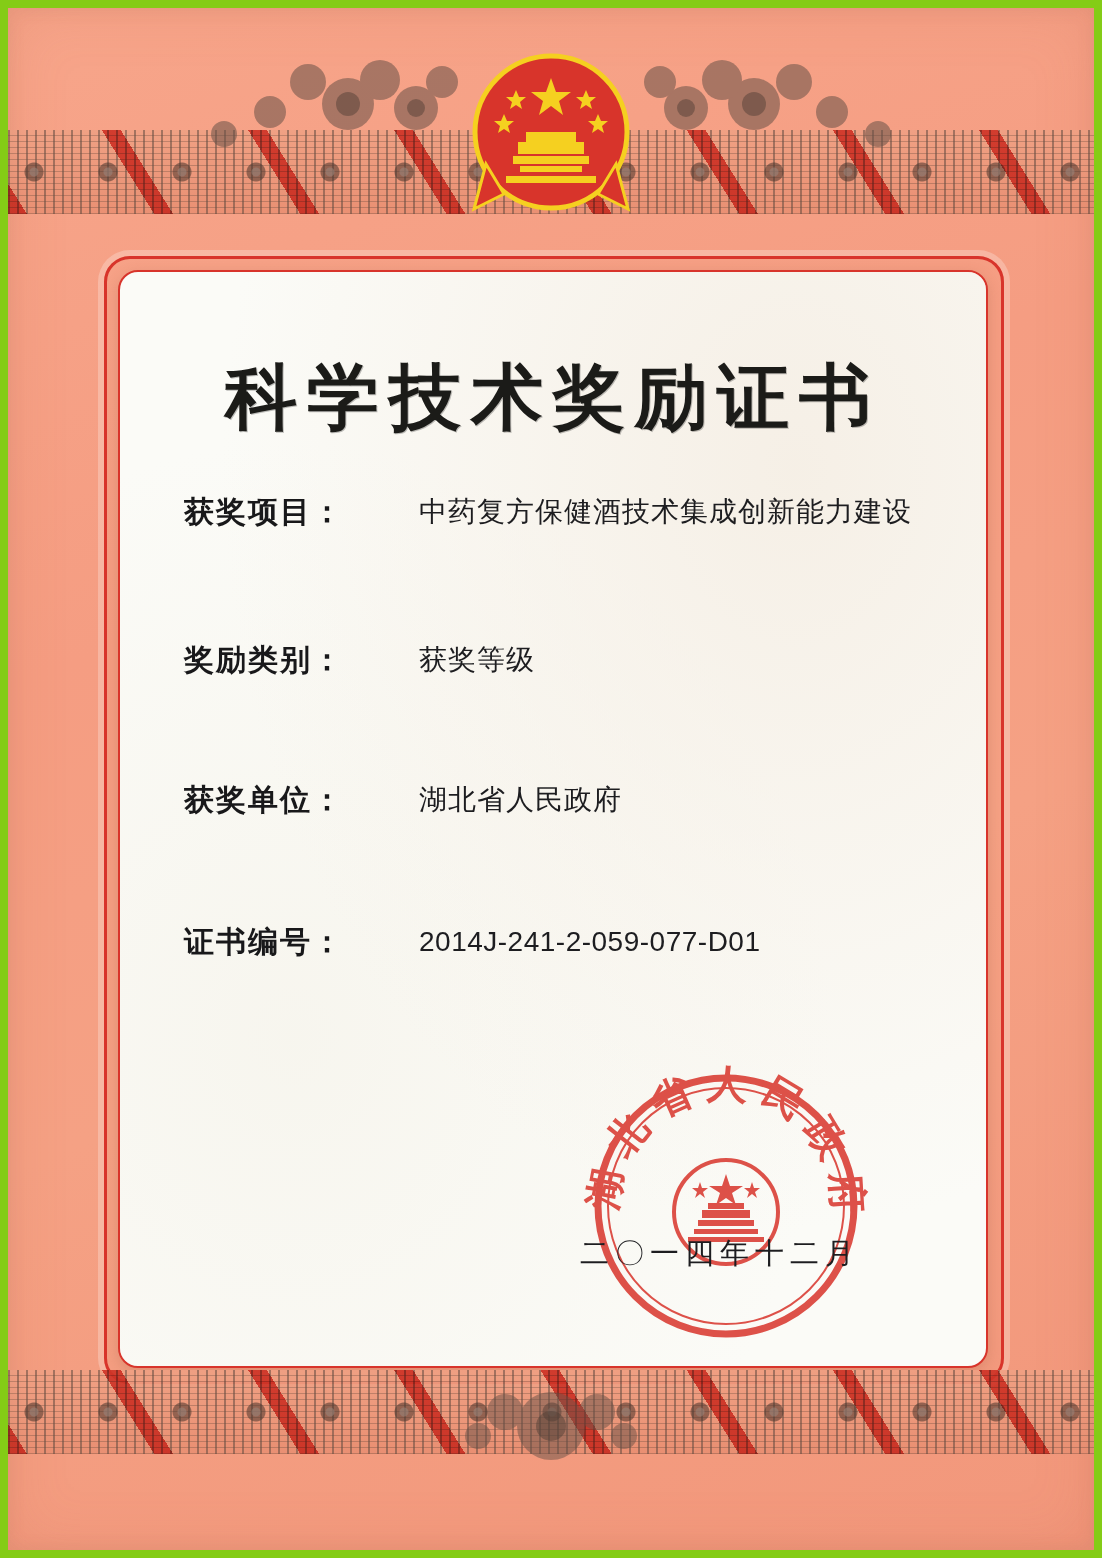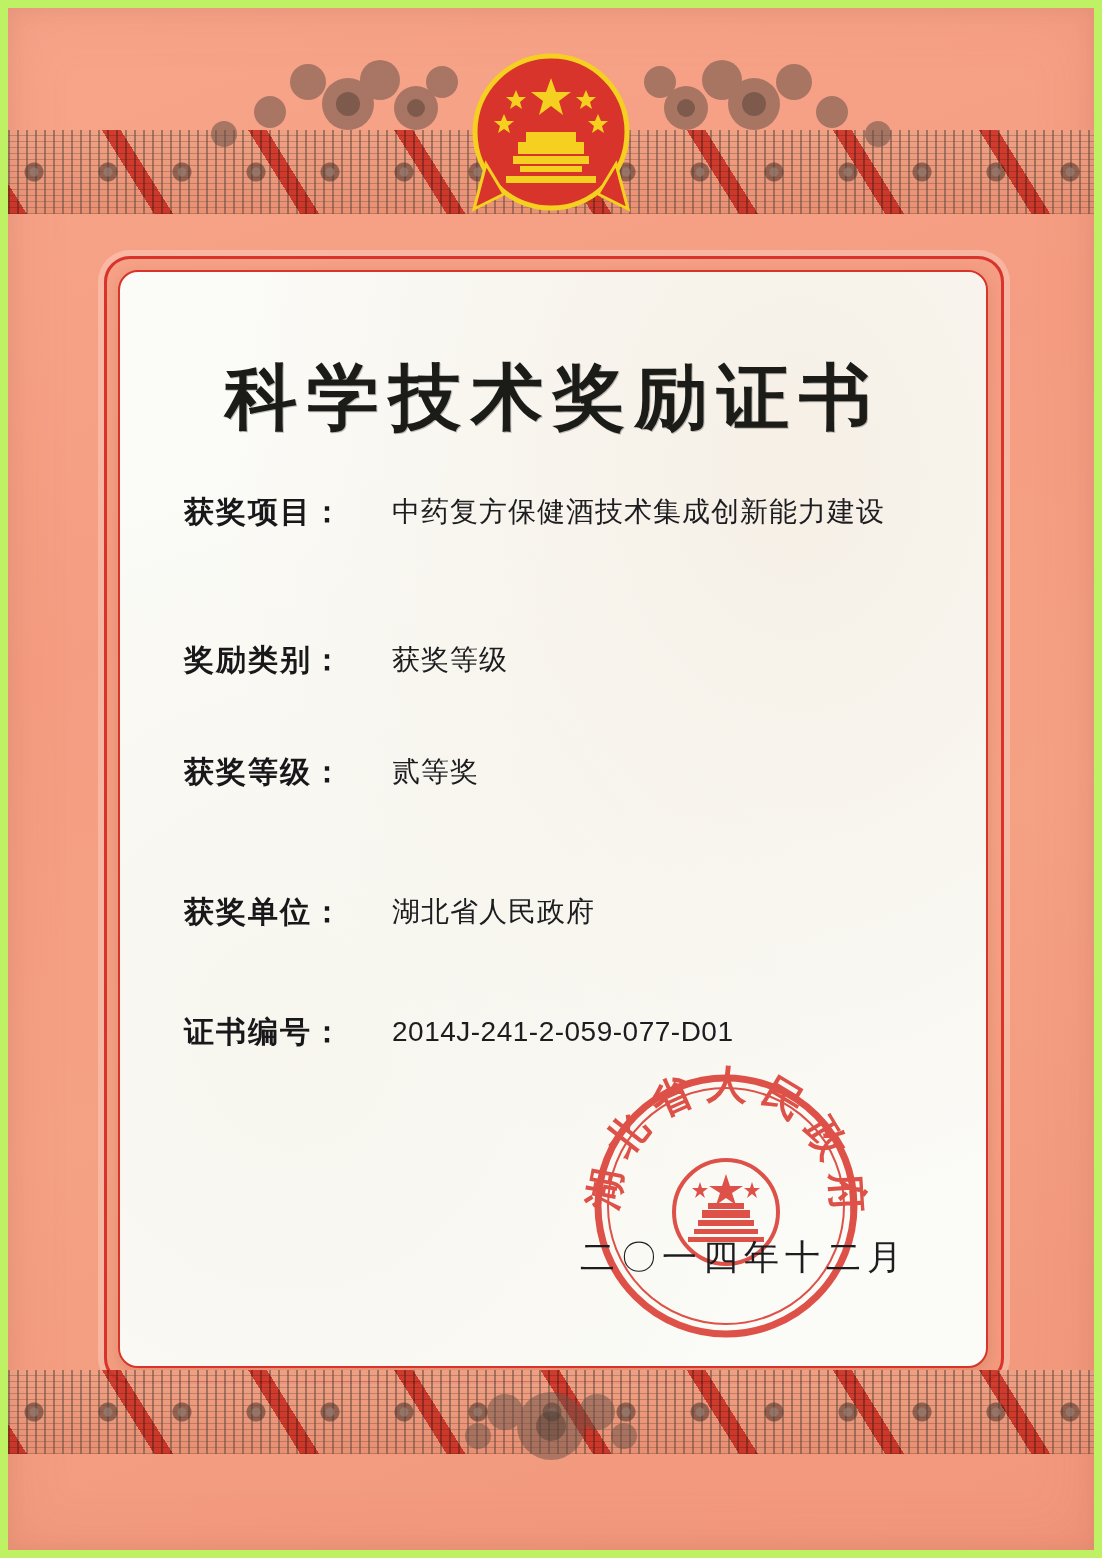--- a/index.html
+++ b/index.html
@@ -12,21 +12,21 @@
     height: 1558px;
     font-family: "Liberation Sans", sans-serif;
     overflow: hidden;
   }
 
   
   .page {
     position: relative;
     width: 1102px;
     height: 1558px;
-    background: #bef264;
+    background: #84cc16;
   }
 
   
   .cert {
     position: absolute;
     left: 8px;
     top: 8px;
     width: 1086px;
     height: 1542px;
     background: linear-gradient(160deg, #f7a58a 0%, #f59d82 35%, #f5a184 60%, #f2977b 100%);
@@ -149,20 +149,21 @@
   .fields {
     position: absolute;
     left: 64px;
     top: 218px;
     width: 760px;
   }
   .field-row {
     display: flex;
     align-items: flex-start;
     margin-bottom: 6px;
+    gap: 27px;
   }
   .field-label {
     flex: 0 0 208px;
     font-family: "DejaVu Sans", "Liberation Sans", sans-serif;
     font-weight: 700;
     font-size: 30px;
     letter-spacing: 2px;
     color: #18181a;
     line-height: 44px;
     white-space: nowrap;
@@ -181,39 +182,39 @@
     font-family: "Liberation Sans", sans-serif;
     letter-spacing: 0.5px;
     font-size: 28px;
   }
 
   
   .row-project { margin-top: 0; }
   .row-category { margin-top: 104px; align-items: center; }
   .row-grade { margin-top: 68px; }
   .row-unit { margin-top: 96px; }
-  .row-serial { margin-top: 76px; }
+  .row-serial { margin-top: 98px; }
 
   
   .seal {
     position: absolute;
     left: 462px;
     top: 790px;
     width: 288px;
     height: 288px;
     pointer-events: none;
   }
 
   .date-line {
     position: absolute;
     left: 460px;
     top: 962px;
     width: 420px;
     font-family: "DejaVu Sans", "Liberation Sans", sans-serif;
-    font-size: 35px;
+    font-size: 29px;
     letter-spacing: 6px;
     color: #1d1d20;
     white-space: nowrap;
   }
 
   
   .scan-edge {
     position: absolute;
     inset: 0;
     box-shadow: inset 0 0 18px rgba(120,90,80,0.10);
@@ -290,24 +291,20 @@
         <div class="field-row row-project">
           <div class="field-label">获奖项目：</div>
           <div class="field-value">中药复方保健酒技术集成创新能力建设</div>
         </div>
 
         <div class="field-row row-category">
           <div class="field-label">奖励类别：</div>
           <div class="field-value">获奖等级</div>
         </div>
 
-        <div class="field-row row-grade">
-          <div class="field-label">获奖等级：</div>
-          <div class="field-value">贰等奖</div>
-        </div>
 
         <div class="field-row row-unit">
           <div class="field-label">获奖单位：</div>
           <div class="field-value">湖北省人民政府</div>
         </div>
 
         <div class="field-row row-serial">
           <div class="field-label">证书编号：</div>
           <div class="field-value mono">2014J-241-2-059-077-D01</div>
         </div>

